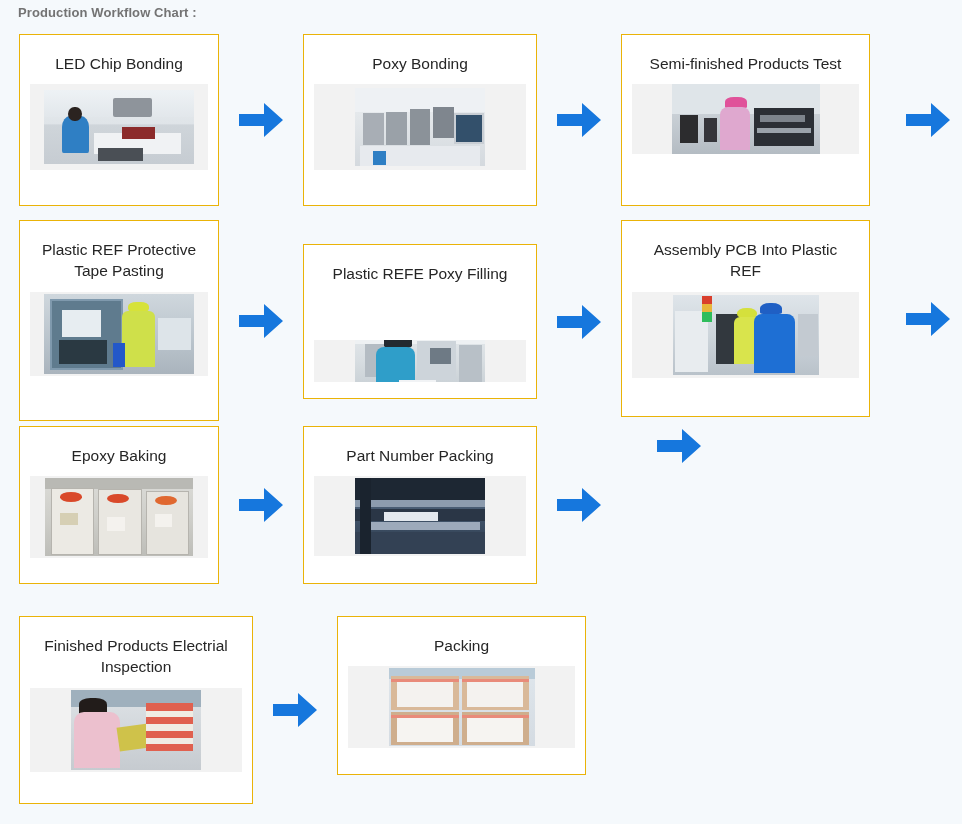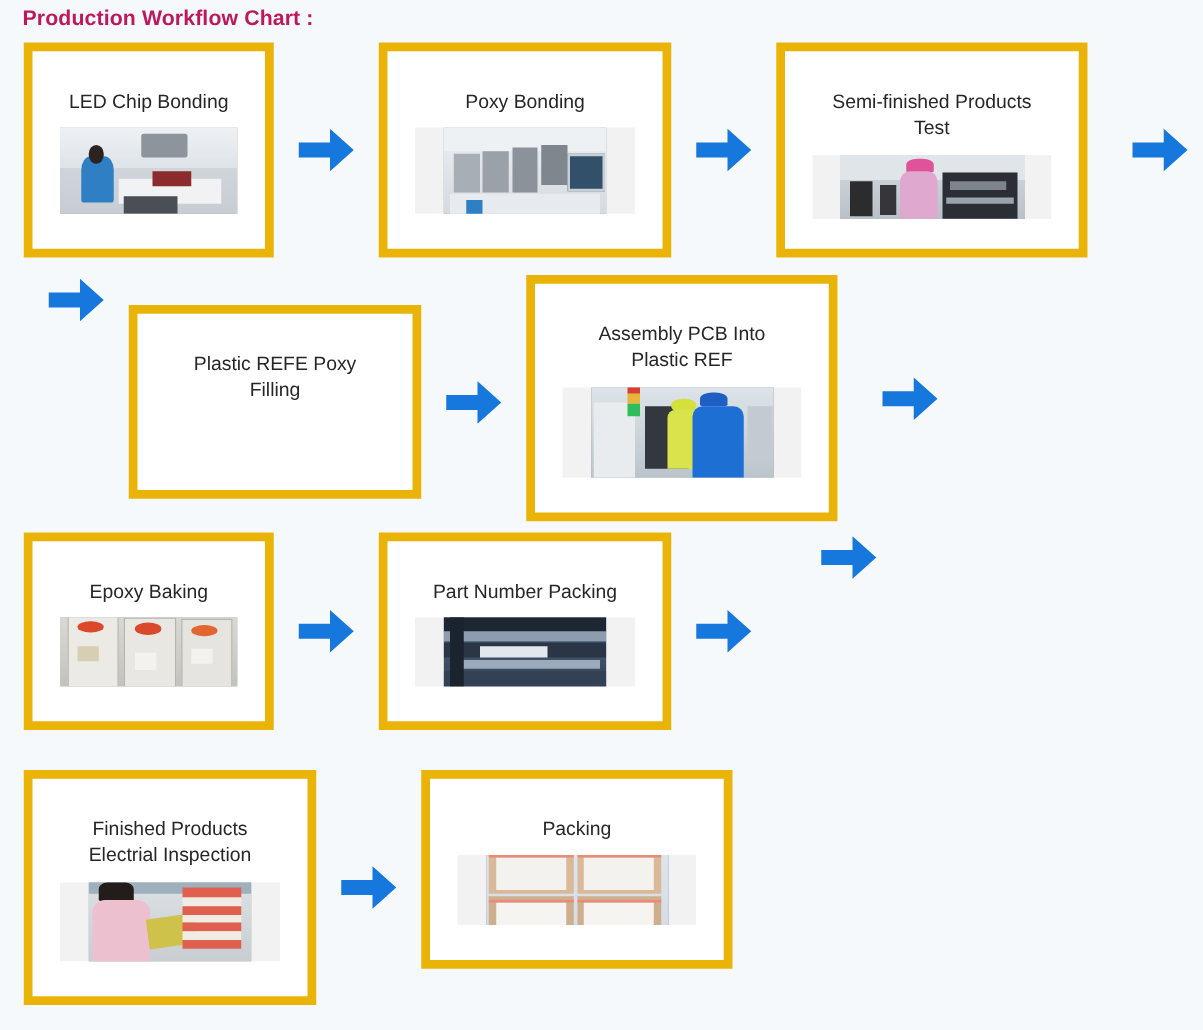--- a/index.html
+++ b/index.html
@@ -12,23 +12,23 @@
     background: #f5f9fc;
     font-family: "Liberation Sans", sans-serif;
     overflow: hidden;
     position: relative;
   }
 
   #page-title {
     position: absolute;
     left: 18px;
     top: 5px;
-    font-size: 17px;
+    font-size: 13px;
     font-weight: bold;
-    color: #be185d;
+    color: #737373;
     letter-spacing: .1px;
     white-space: nowrap;
   }
 
   
   #flow {
     position: absolute;
     left: 0;
     top: 34px;
     width: 962px;
@@ -42,26 +42,26 @@
 
   
   .slot {
     position: relative;
     display: flex;
     align-items: center;
   }
 
   .card {
     background: #ffffff;
-    border: 7px solid #eab308;
+    border: 1px solid #eab308;
     box-sizing: border-box;
     display: flex;
     flex-direction: column;
     justify-content: flex-start;
-    padding: 16px;
+    padding: 4px;
   }
 
   .card-title {
     font-size: 15.5px;
     line-height: 1.38;
     color: #262626;
     text-align: center;
     padding: 14px 12px 10px 12px;
     font-weight: normal;
   }
@@ -191,20 +191,35 @@
               <path d="M1 14 H26 V3 L45 20 L26 37 V26 H1 Z" fill="#1677dd"></path>
             </svg>
         </span>
       </div>
     </div>
   </div>
 
   <div class="flow-row row-pad" style="height:206px;">
 
     <div class="slot">
+      <div class="card col-a" style="height:201px;">
+        <div class="card-title">Plastic REF Protective Tape Pasting</div>
+        <div class="card-media" style="height:84px;">
+          <div class="photo" style="width:150px;height:80px;">
+            <div class="scene" style="background:linear-gradient(#cfd7dd 0%,#b9c3cb 60%,#aab4bd 100%);"></div>
+            <div class="blob" style="left:4%;top:6%;width:46%;height:84%;background:#5f7b8e;border:2px solid #7f99ad;"></div>
+            <div class="blob" style="left:12%;top:20%;width:26%;height:34%;background:#e7edf1;"></div>
+            <div class="blob" style="left:10%;top:58%;width:32%;height:30%;background:#2a3942;"></div>
+            <div class="blob" style="left:56%;top:10%;width:14%;height:14%;background:#d6e23a;border-radius:40%;"></div>
+            <div class="blob" style="left:52%;top:22%;width:22%;height:70%;background:#cfe04a;border-radius:6px 6px 0 0;"></div>
+            <div class="blob" style="left:46%;top:62%;width:8%;height:30%;background:#2358c9;"></div>
+            <div class="blob" style="left:76%;top:30%;width:22%;height:40%;background:#dde4e9;"></div>
+          </div>
+        </div>
+      </div>
       <div class="gap-a">
         <span class="arrow">
           <svg width="46" height="40" viewBox="0 0 46 40">
               <path d="M1 14 H26 V3 L45 20 L26 37 V26 H1 Z" fill="#1677dd"></path>
             </svg>
         </span>
       </div>
     </div>
 
     <div class="slot" style="align-self:flex-start;margin-top:24px;">

